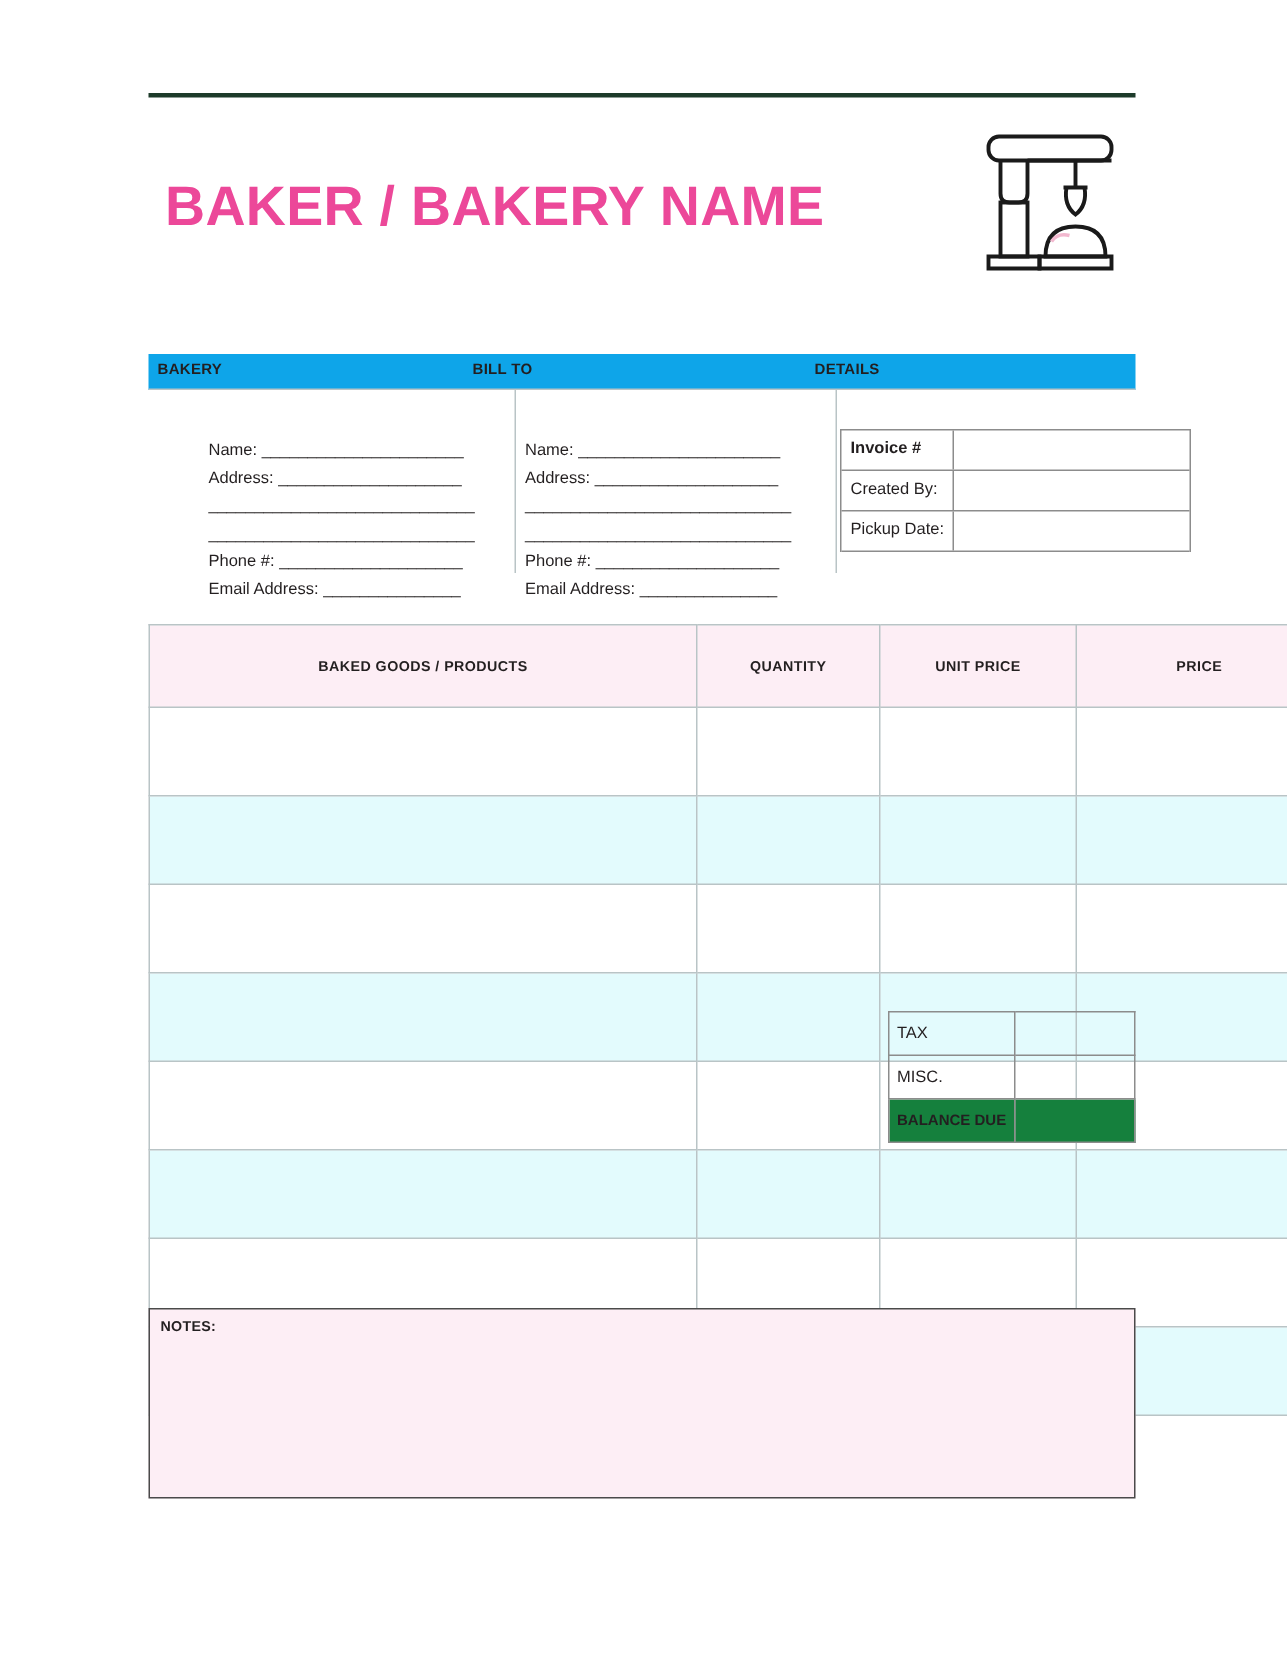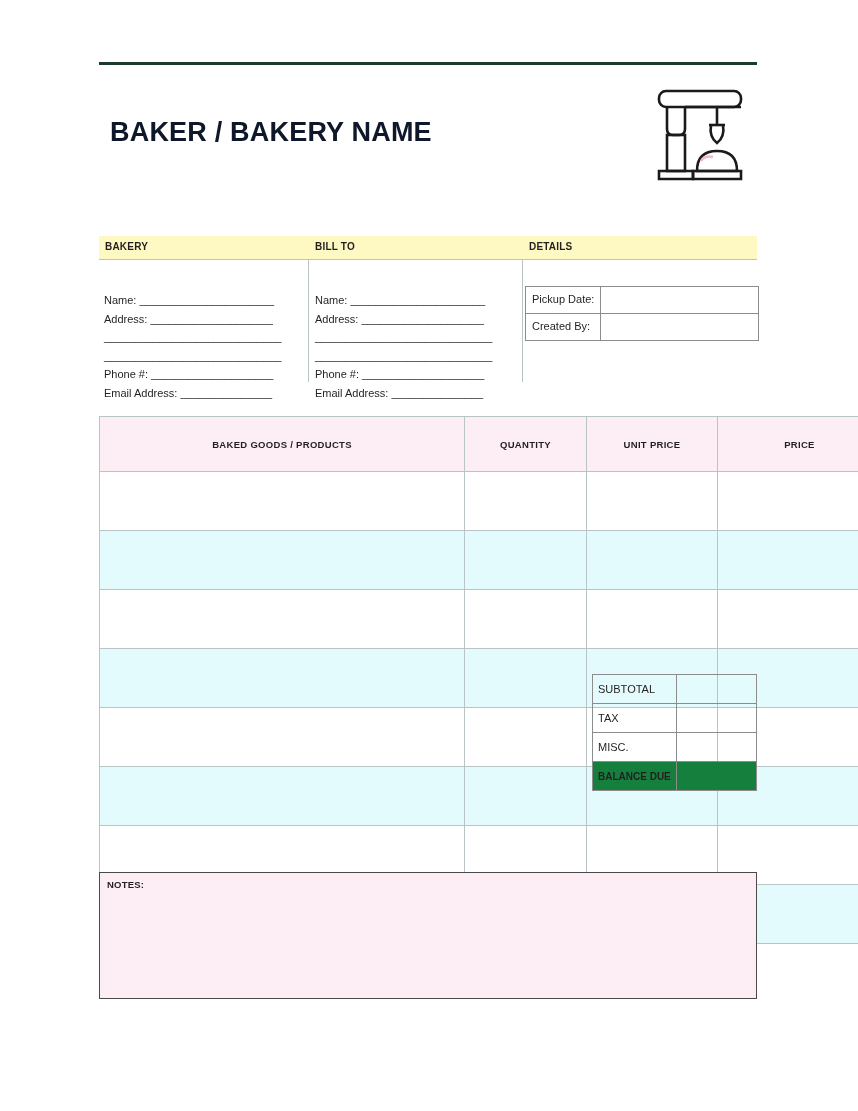--- a/index.html
+++ b/index.html
@@ -31,24 +31,24 @@
     width: 658px;
     height: 3px;
     background: #1d3b2a;
   }
 
   
   .title {
     position: absolute;
     left: 110px;
     top: 117px;
-    font-size: 27px;
+    font-size: 37px;
     font-weight: bold;
     letter-spacing: 0.2px;
-    color: #0f172a;
+    color: #ec4899;
     white-space: nowrap;
   }
 
   
   .mixer {
     position: absolute;
     left: 645px;
     top: 85px;
     width: 110px;
     height: 105px;
@@ -56,35 +56,36 @@
 
   
   .info-band {
     position: absolute;
     left: 99px;
     top: 236px;
     width: 658px;
   }
   .info-head {
     height: 23px;
-    background: #fef9c3;
+    background: #0ea5e9;
     border-bottom: 1px solid #b9c4c6;
     position: relative;
   }
   .info-head .lbl {
     position: absolute;
     top: 5px;
     font-size: 10px;
     font-weight: bold;
     letter-spacing: 0.2px;
     color: #231f20;
   }
   .info-body {
     position: relative;
     height: 122px;
+    margin-left: 35px;
   }
   .vdiv {
     position: absolute;
     top: 0;
     width: 1px;
     height: 122px;
     background: #b9c4c6;
   }
   .fieldcol {
     position: absolute;
@@ -215,21 +216,21 @@
         <path d="M40 22 L96 22"></path>
       </g>
       <path d="M56 76 Q60 70 68 72" stroke="#f2b8cf" stroke-width="2.4" fill="none"></path>
     </svg>
   </div>
 
   <div class="info-band">
     <div class="info-head">
       <span class="lbl" style="left:6px;">BAKERY</span>
       <span class="lbl" style="left:216px;">BILL TO</span>
-      <span class="lbl" style="left:430px;">DETAILS</span>
+      <span class="lbl" style="left:444px;">DETAILS</span>
     </div>
     <div class="info-body">
       <div class="vdiv" style="left:209px;"></div>
       <div class="vdiv" style="left:423px;"></div>
 
       <div class="fieldcol" style="left:5px; width:198px;">
         <div class="row">Name: ______________________</div>
         <div class="row">Address: ____________________</div>
         <div class="row">_____________________________</div>
         <div class="row">_____________________________</div>
@@ -241,27 +242,31 @@
         <div class="row">Name: ______________________</div>
         <div class="row">Address: ____________________</div>
         <div class="row">_____________________________</div>
         <div class="row">_____________________________</div>
         <div class="row">Phone #: ____________________</div>
         <div class="row">Email Address: _______________</div>
       </div>
 
       <div class="details-grid">
         <div class="details-row">
-          <div class="dl">Pickup Date:</div>
+          <div class="dl bold">Invoice #</div>
           <div class="dv"></div>
         </div>
         <div class="details-row">
           <div class="dl">Created By:</div>
           <div class="dv"></div>
         </div>
+        <div class="details-row">
+          <div class="dl">Pickup Date:</div>
+          <div class="dv"></div>
+        </div>
       </div>
     </div>
   </div>
 
   <table class="items">
     <thead>
       <tr>
         <th class="col-desc">BAKED GOODS / PRODUCTS</th>
         <th class="col-qty">QUANTITY</th>
         <th class="col-price">UNIT PRICE</th>
@@ -316,24 +321,20 @@
         <td></td>
         <td></td>
         <td></td>
       </tr>
     </tbody>
   </table>
 
   <table class="totals">
     <tbody>
       <tr>
-        <td>SUBTOTAL</td>
-        <td class="val"></td>
-      </tr>
-      <tr>
         <td>TAX</td>
         <td class="val"></td>
       </tr>
       <tr>
         <td>MISC.</td>
         <td class="val"></td>
       </tr>
       <tr class="balance">
         <td>BALANCE DUE</td>
         <td class="val"></td>

